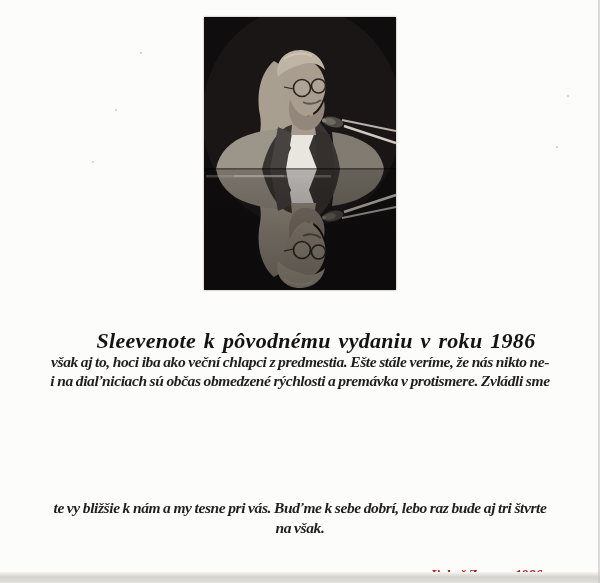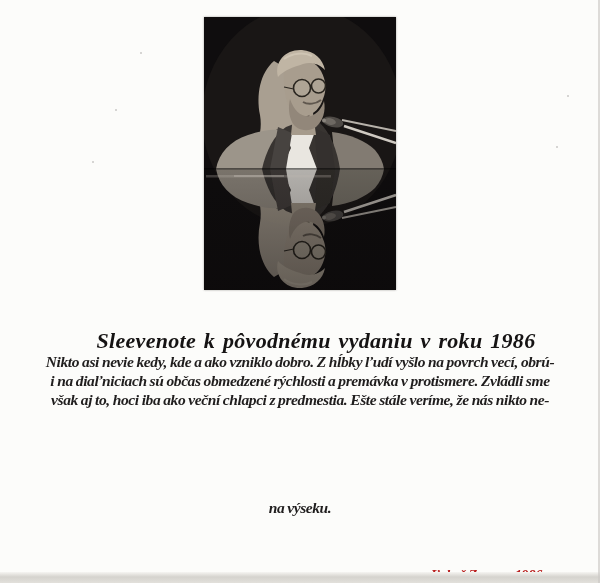--- a/index.html
+++ b/index.html
@@ -161,27 +161,27 @@
       <rect x="0" y="152" width="192" height="121" fill="url(#reflFade)"></rect>
       <rect x="0" y="151" width="192" height="1.5" fill="rgba(0,0,0,0.5)"></rect>
       <rect x="2" y="158" width="125" height="2.5" fill="rgba(190,184,176,0.28)"></rect>
       <rect x="30" y="158" width="50" height="2" fill="rgba(222,216,206,0.25)"></rect>
     </svg>
   </div>
 
   <h1 class="title">Sleevenote k pôvodnému vydaniu v roku 1986</h1>
 
   <div class="para para1">
-    <div class="tline">Nikto asi nevie kedy, kde a ako vzniklo dobro. Z hĺbky ľudí vyšlo na povrch vecí, obrú-</div>
+    <div class="tline">však aj to, hoci iba ako veční chlapci z predmestia. Ešte stále veríme, že nás nikto ne-</div>
     <div class="tline">i na diaľniciach sú občas obmedzené rýchlosti a premávka v protismere. Zvládli sme</div>
-    <div class="tline">však aj to, hoci iba ako veční chlapci z predmestia. Ešte stále veríme, že nás nikto ne-</div>
   </div>
 
   <div class="para para2">
-    <div class="tline">na výseku.</div>
+    <div class="tline">te vy bližšie k nám a my tesne pri vás. Buďme k sebe dobrí, lebo raz bude aj tri štvrte</div>
+    <div class="tline">na však.</div>
   </div>
 
   <div class="signature">Ľuboš Zeman, 1986</div>
 
   <div class="scan-edge-bottom"></div>
   <div class="scan-edge-right"></div>
   <div class="speckle sp1"></div>
   <div class="speckle sp2"></div>
   <div class="speckle sp3"></div>
   <div class="speckle sp4"></div>

